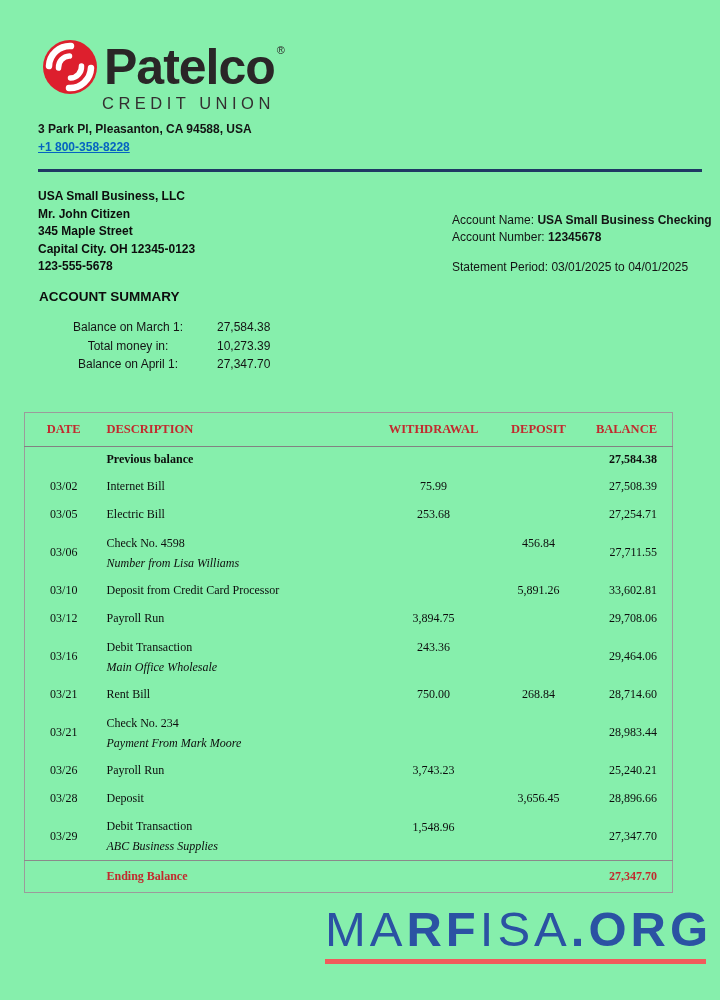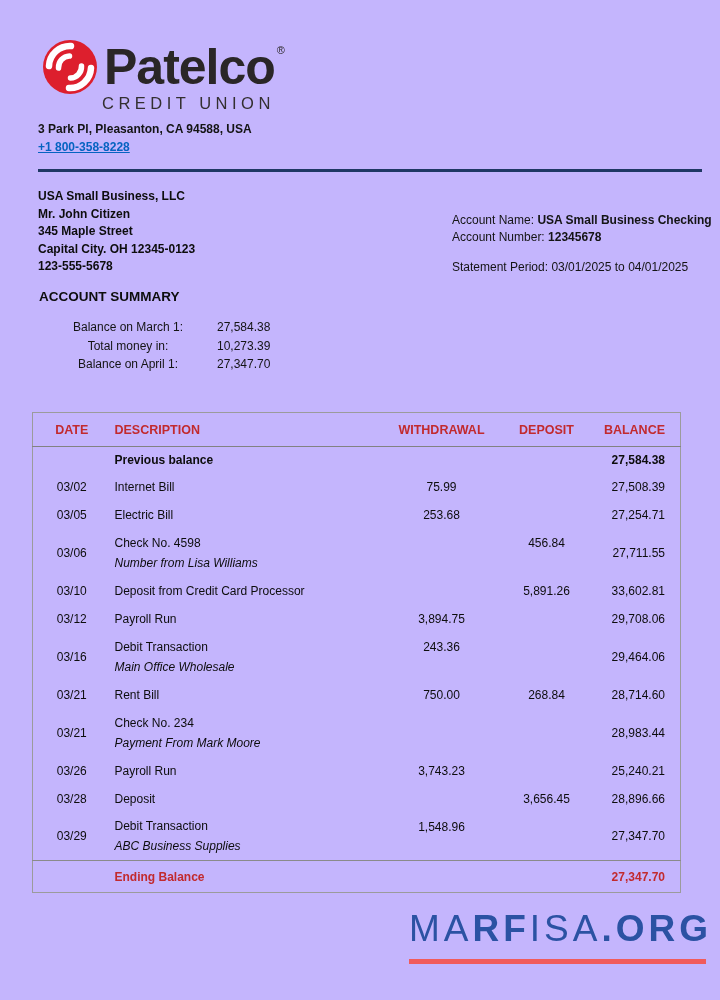--- a/index.html
+++ b/index.html
@@ -1,20 +1,20 @@
 <!DOCTYPE html>
 <html><head>
 <meta charset="utf-8">
 <style>
   * { margin:0; padding:0; box-sizing:border-box; }
   html,body { background:#e8e8e8; }
   body { font-family:"Liberation Sans", sans-serif; }
   .page {
     position:relative; width:720px; height:1000px; margin:0 auto;
-    background:#c4b5fd; overflow:hidden; color:#1a1a1a;
+    background:#86efac; overflow:hidden; color:#1a1a1a;
   }
 
   
   .brand { position:absolute; left:38px; top:38px; }
   .brand-row { display:flex; align-items:flex-start; }
   .swirl { width:64px; height:60px; margin-right:2px; }
   .brand-name { font-size:50px; font-weight:700; letter-spacing:-1px; color:#2a2627; line-height:58px; }
   .brand-reg { font-size:11px; font-weight:400; color:#2a2627; vertical-align:top; position:relative; top:6px; left:2px; }
   .brand-tagline { margin-left:64px; margin-top:-4px; font-size:16.5px; letter-spacing:4.5px; color:#332f30; font-weight:400; }
   .brand-address { margin-top:9px; font-size:12px; font-weight:700; color:#141414; }
@@ -29,42 +29,42 @@
   .acct-period { margin-top:13px; }
 
   
   .summary { position:absolute; left:39px; top:289px; }
   .summary-title { font-size:13.5px; font-weight:700; color:#0d0d0d; }
   .summary-rows { margin-top:14px; font-size:12px; line-height:18.5px; color:#141414;text-align:center; }
   .summary-row { display:flex; }
   .summary-row .lbl { width:178px; }
 
   
-  .txn-wrap { position:absolute; left:32px; top:412px; width:648px; }
+  .txn-wrap { position:absolute; left:24px; top:412px; width:648px;font-family:Liberation Serif, serif; }
   table.txn { width:648px; border-collapse:collapse; table-layout:fixed; border:1.5px solid #9b9b9b; font-size:12px; color:#0d0d0d; }
   col.c-date { width:78px; } col.c-desc { width:276px; } col.c-wd { width:110px; } col.c-dep { width:100px; } col.c-bal { width:84px; }
   tr.head { height:34px; border-bottom:1.5px solid #828282; }
   tr.head td { font-weight:700; font-size:12.5px; color:#c22a2e; }
   td { vertical-align:middle; }
   td.date { text-align:center; }
   td.desc { text-align:left; padding-left:4px; }
   td.amt  { text-align:center; }
   td.bal  { text-align:right; padding-right:15px; }
   tr.prev { height:26px; } tr.prev td { font-weight:700; }
   tr.single { height:28px; }
   tr.multi { height:48px; }
   tr.multi td.amt { vertical-align:top; padding-top:7px; }
   .desc-main { line-height:15px; padding-top:1px; }
   .desc-detail { line-height:15px; font-style:italic; margin-top:5px; }
   tr.ending { height:32px; border-top:1.5px solid #8a8a8a; }
   tr.ending td { color:#c22a2e; font-weight:700; }
 
   
   .sitemark { position:absolute; top:901px; right:8px; }
-  .sitemark-text { font-size:37px; letter-spacing:4px; color:#2b52a3; line-height:56px; white-space:nowrap; }
+  .sitemark-text { font-size:49px; letter-spacing:4px; color:#2b52a3; line-height:56px; white-space:nowrap; }
   .sitemark-text .lt { font-weight:400; }
   .sitemark-text .bd { font-weight:700; }
   .sitemark-rule { height:5px; background:#f15b5b; margin-top:2px; margin-right:6px; }
 </style>
 </head>
 <body>
 
 <div class="page">
 
   <div class="brand">

